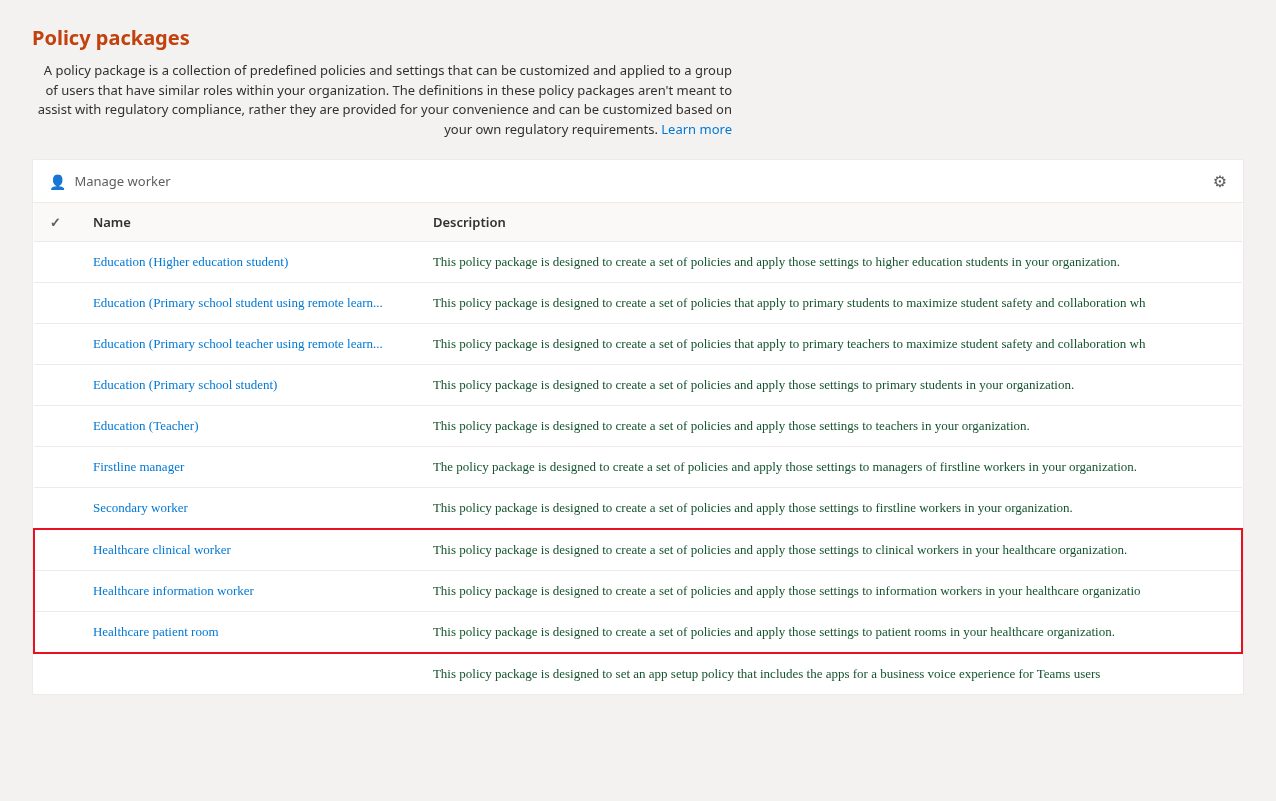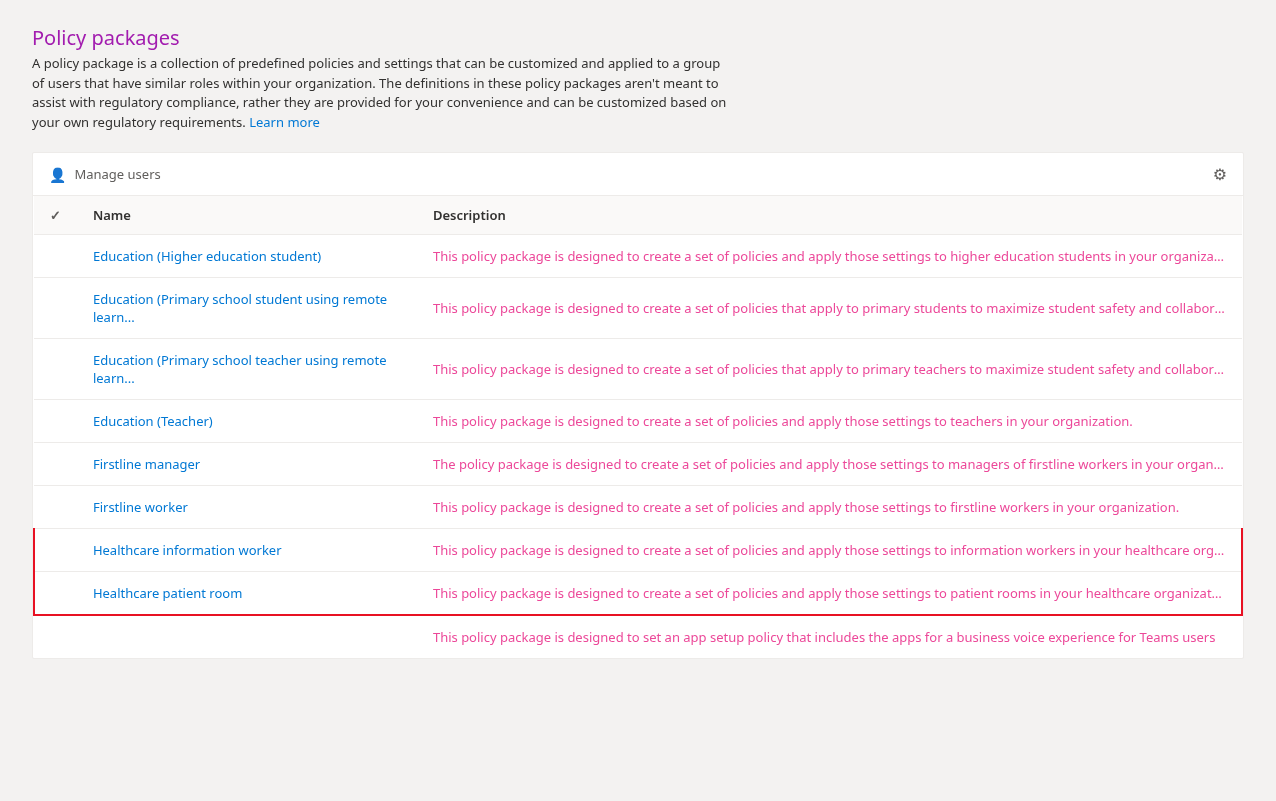--- a/index.html
+++ b/index.html
@@ -8,30 +8,31 @@
       background: #f3f2f1;
       color: #323130;
       font-size: 14px;
     }
     .page-container {
       padding: 24px 32px;
       max-width: 1276px;
     }
     .page-title {
       font-size: 20px;
-      font-weight: 400;
-      color: #a21caf;
-      margin-bottom: 3px;
+      font-weight: 700;
+      color: #c2410c;
+      margin-bottom: 10px;
     }
     .page-description {
       font-size: 13px;
       color: #323130;
       max-width: 700px;
       line-height: 1.5;
       margin-bottom: 20px;
+      text-align: right;
     }
     .learn-more-link {
       color: #0078d4;
       text-decoration: none;
     }
     .table-container {
       background: #fff;
       border: 1px solid #edebe9;
       border-radius: 2px;
     }
@@ -84,33 +85,34 @@
     tbody tr {
       border-bottom: 1px solid #edebe9;
     }
     tbody tr:last-child {
       border-bottom: none;
     }
     tbody td {
       padding: 12px 16px;
       font-size: 13px;
       vertical-align: middle;
+      font-family: Liberation Serif, serif;
     }
     tbody td:first-child {
       width: 40px;
       text-align: center;
       color: #605e5c;
     }
     .row-link {
       color: #0078d4;
       text-decoration: none;
       cursor: pointer;
     }
     .description-cell {
-      color: #ec4899;
+      color: #14532d;
       font-size: 13px;
       overflow: hidden;
       white-space: nowrap;
       text-overflow: ellipsis;
       max-width: 700px;
     }
   </style>
 </head>
 <body>
 
@@ -118,21 +120,21 @@
   <h1 class="page-title">Policy packages</h1>
   <p class="page-description">
     <span>A policy package is a collection of predefined policies and settings that can be customized and applied to a group of users that have similar roles within your organization. The definitions in these policy packages aren't meant to assist with regulatory compliance, rather they are provided for your convenience and can be customized based on your own regulatory requirements.</span>
     <a class="learn-more-link" href="#">Learn more</a>
   </p>
 
   <div class="table-container">
     <div class="toolbar">
       <div class="toolbar-left">
         <span class="toolbar-icon">👤</span>
-        <span>Manage users</span>
+        <span>Manage worker</span>
       </div>
       <div class="toolbar-right">
         <span class="settings-icon">⚙</span>
       </div>
     </div>
 
     <table>
       <thead>
         <tr>
           <th>
@@ -153,32 +155,42 @@
             <td><a class="row-link" href="#">Education (Primary school student using remote learn...</a></td>
             <td class="description-cell">This policy package is designed to create a set of policies that apply to primary students to maximize student safety and collaboration wh</td>
           </tr>
           <tr>
             <td></td>
             <td><a class="row-link" href="#">Education (Primary school teacher using remote learn...</a></td>
             <td class="description-cell">This policy package is designed to create a set of policies that apply to primary teachers to maximize student safety and collaboration wh</td>
           </tr>
           <tr>
             <td></td>
+            <td><a class="row-link" href="#">Education (Primary school student)</a></td>
+            <td class="description-cell">This policy package is designed to create a set of policies and apply those settings to primary students in your organization.</td>
+          </tr>
+          <tr>
+            <td></td>
             <td><a class="row-link" href="#">Education (Teacher)</a></td>
             <td class="description-cell">This policy package is designed to create a set of policies and apply those settings to teachers in your organization.</td>
           </tr>
           <tr>
             <td></td>
             <td><a class="row-link" href="#">Firstline manager</a></td>
             <td class="description-cell">The policy package is designed to create a set of policies and apply those settings to managers of firstline workers in your organization.</td>
           </tr>
           <tr>
             <td></td>
-            <td><a class="row-link" href="#">Firstline worker</a></td>
+            <td><a class="row-link" href="#">Secondary worker</a></td>
             <td class="description-cell">This policy package is designed to create a set of policies and apply those settings to firstline workers in your organization.</td>
+          </tr>
+          <tr style="border-top: 2px solid rgb(232, 17, 35); border-left: 2px solid rgb(232, 17, 35); border-right: 2px solid rgb(232, 17, 35);">
+            <td></td>
+            <td><a class="row-link" href="#">Healthcare clinical worker</a></td>
+            <td class="description-cell">This policy package is designed to create a set of policies and apply those settings to clinical workers in your healthcare organization.</td>
           </tr>
           <tr style="border-left: 2px solid rgb(232, 17, 35); border-right: 2px solid rgb(232, 17, 35);">
             <td></td>
             <td><a class="row-link" href="#">Healthcare information worker</a></td>
             <td class="description-cell">This policy package is designed to create a set of policies and apply those settings to information workers in your healthcare organizatio</td>
           </tr>
           <tr style="border-bottom: 2px solid rgb(232, 17, 35); border-left: 2px solid rgb(232, 17, 35); border-right: 2px solid rgb(232, 17, 35);">
             <td></td>
             <td><a class="row-link" href="#">Healthcare patient room</a></td>
             <td class="description-cell">This policy package is designed to create a set of policies and apply those settings to patient rooms in your healthcare organization.</td>

